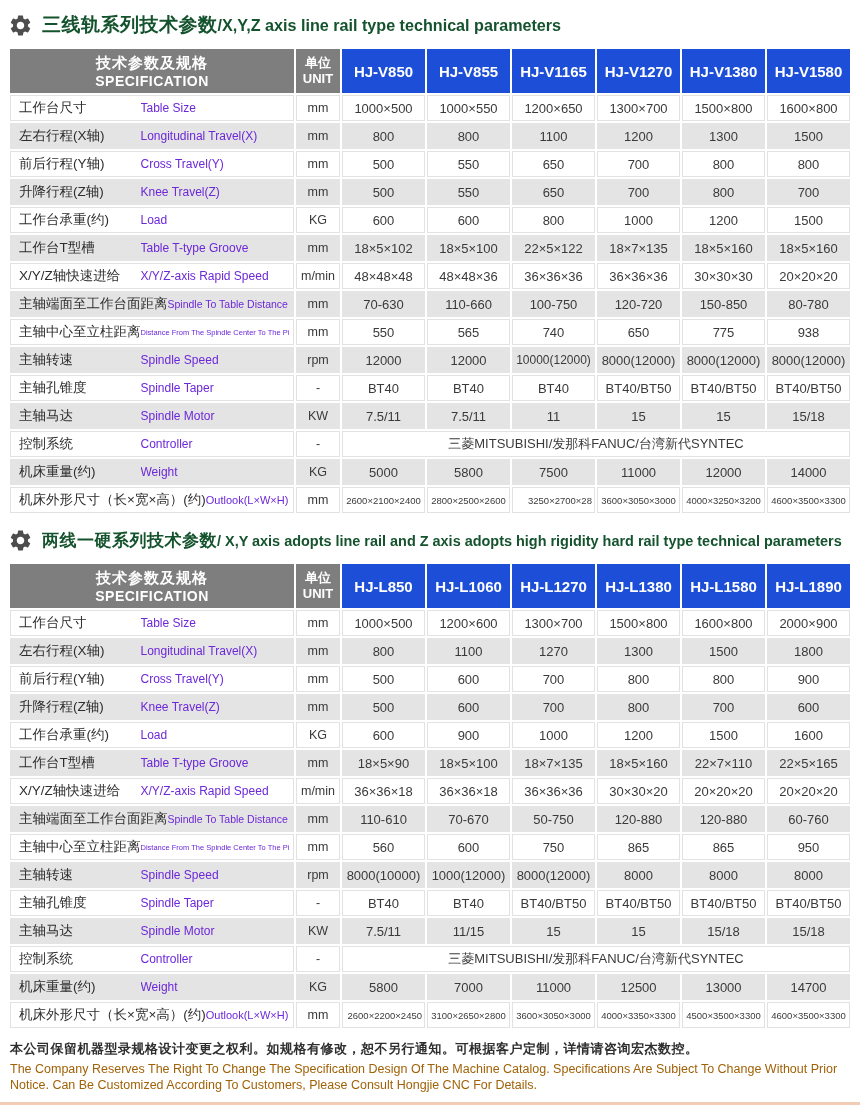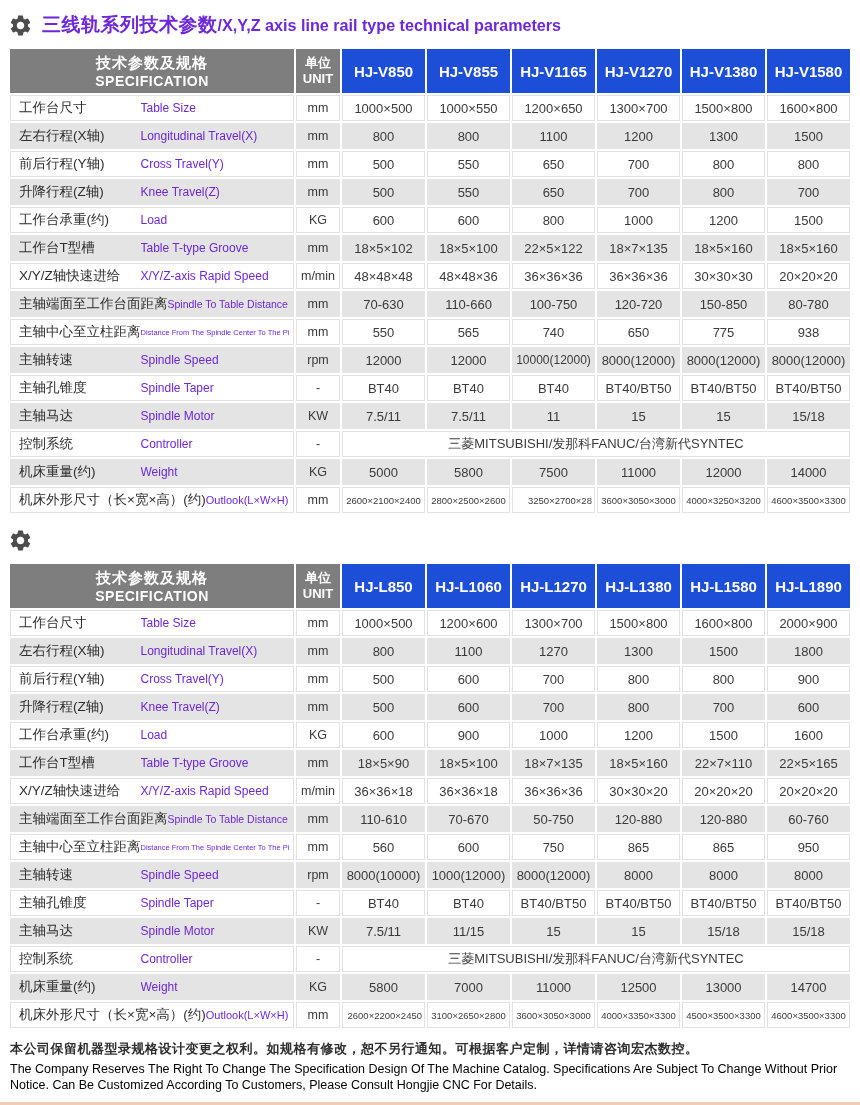--- a/index.html
+++ b/index.html
@@ -7,21 +7,21 @@
   body {
     width:860px; height:1105px;
     font-family:"Liberation Sans","DejaVu Sans",sans-serif;
     color:#3a3a3a; position:relative; overflow:hidden;
   }
   .page { width:860px; height:1105px; padding:10px 8px 0; position:relative; }
 
   .title-row { display:flex; align-items:center; gap:9px; margin:2px 0 9px; }
   .gear { flex:0 0 auto; }
   .gear svg { width:25px; height:25px; fill:#4d4d4d; display:block; }
-  .title-text { flex:1 1 auto; font-weight:bold; color:#6d28d9; font-size:19px;
+  .title-text { flex:1 1 auto; font-weight:bold; color:#14532d; font-size:19px;
                 display:block; overflow:hidden; white-space:nowrap; }
   .t-zh { font-size:1em; letter-spacing:0.5px; }
   .t-en { font-size:0.85em; }
 
   table.spec { width:100%; border-collapse:separate; border-spacing:2px; table-layout:fixed; }
   th { color:#ffffff; font-weight:bold; text-align:center; vertical-align:middle;
        height:44px; padding:2px 1px; }
   th.h-spec, th.h-unit { background:#7e7e7e; }
   th.h-spec .l1 { font-size:15px; letter-spacing:1px; }
   th.h-spec .l2 { font-size:14px; letter-spacing:0.5px; }
@@ -35,21 +35,21 @@
   td.c-label { text-align:left; padding:0 4px 0 8px; }
   .lwrap { display:flex; align-items:center; }
   .zh { flex:0 0 auto; min-width:45%; font-size:13.5px; color:#2d2d2d; }
   .en { flex:1 1 auto; font-size:12px; color:#6d28d9; }
   td.c-unit { font-size:12.5px; }
 
   .fit { display:block; overflow:hidden; white-space:nowrap; }
 
   .footer { margin-top:10px; padding:0 2px; }
   .footer .zh-line { font-size:13px; font-weight:bold; color:#2e2e2e; margin-bottom:3px; letter-spacing:0.5px; }
-  .footer .en-line { font-size:12.5px; color:#000000; line-height:1.3; }
+  .footer .en-line { font-size:12.5px; color:#a16207; line-height:1.3; }
   .bottom-strip { position:absolute; left:0; bottom:0; width:860px; height:3px; background:#f3cdb3; }
 </style>
 </head>
 <body>
 
 <div class="page">
 
   <div class="title-row">
     <span class="gear">
       <svg viewBox="0 0 24 24">
@@ -493,20 +493,21 @@
         </tr>
       </tbody>
     </table>
 
   <div class="title-row" style="margin-top:13px;">
     <span class="gear">
       <svg viewBox="0 0 24 24">
           <path d="M19.14,12.94c0.04-0.3,0.06-0.61,0.06-0.94c0-0.32-0.02-0.64-0.07-0.94l2.03-1.58c0.18-0.14,0.23-0.41,0.12-0.61l-1.92-3.32c-0.12-0.22-0.37-0.29-0.59-0.22l-2.39,0.96c-0.5-0.38-1.03-0.7-1.62-0.94L14.4,2.81c-0.04-0.24-0.24-0.41-0.48-0.41h-3.84c-0.24,0-0.43,0.17-0.47,0.41L9.25,5.35C8.66,5.59,8.12,5.92,7.63,6.29L5.24,5.33c-0.22-0.08-0.47,0-0.59,0.22L2.74,8.87C2.62,9.08,2.66,9.34,2.86,9.48l2.03,1.58C4.84,11.36,4.8,11.69,4.8,12s0.02,0.64,0.07,0.94l-2.03,1.58c-0.18,0.14-0.23,0.41-0.12,0.61l1.92,3.32c0.12,0.22,0.37,0.29,0.59,0.22l2.39-0.96c0.5,0.38,1.03,0.7,1.62,0.94l0.36,2.54c0.05,0.24,0.24,0.41,0.48,0.41h3.84c0.24,0,0.44-0.17,0.47-0.41l0.36-2.54c0.59-0.24,1.13-0.56,1.62-0.94l2.39,0.96c0.22,0.08,0.47,0,0.59-0.22l1.92-3.32c0.12-0.22,0.07-0.47-0.12-0.61L19.14,12.94z M12,15.6c-1.98,0-3.6-1.62-3.6-3.6s1.62-3.6,3.6-3.6s3.6,1.62,3.6,3.6S13.98,15.6,12,15.6z"></path>
         </svg>
     </span>
+    <span class="title-text fit" style="font-size: 17px;"><span class="t-zh">两线一硬系列技术参数</span><span class="t-en">/ X,Y axis adopts line rail and Z axis adopts high rigidity hard rail type technical parameters</span></span>
   </div>
 
   <table class="spec">
       <colgroup>
         <col style="width: 284px;">
         <col style="width: 44px;">
         <col>
         <col>
         <col>
         <col>

